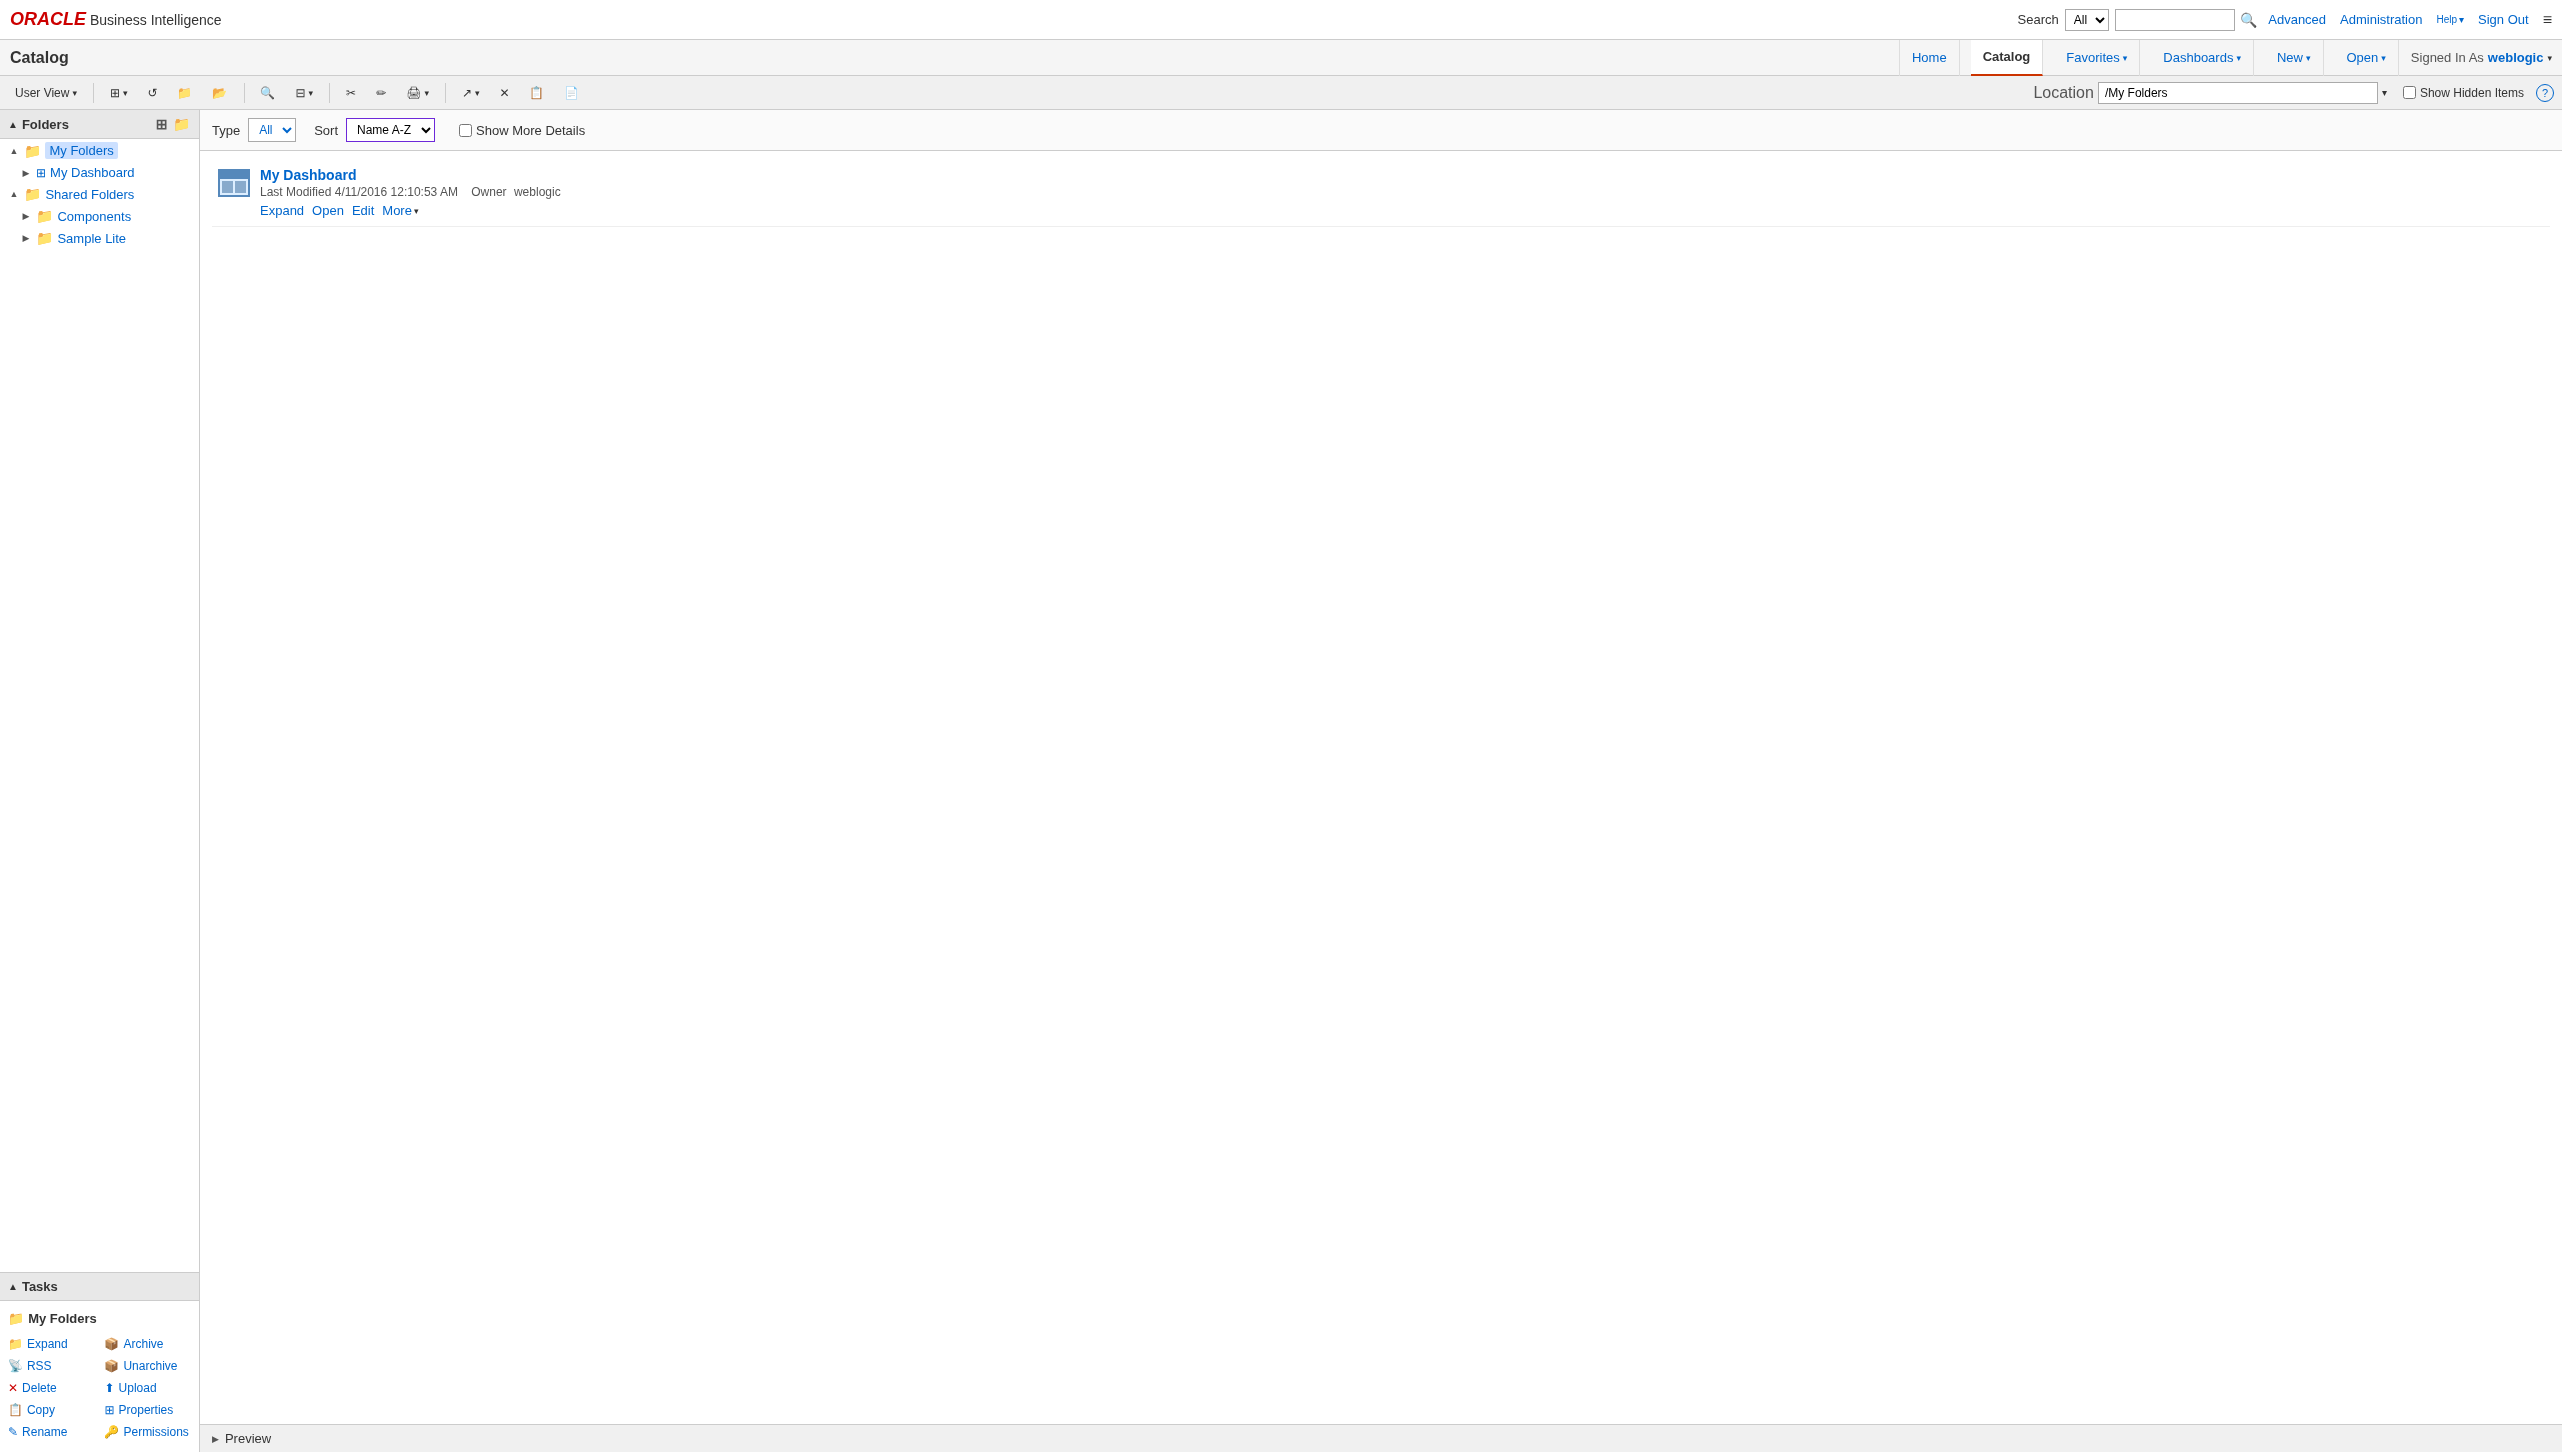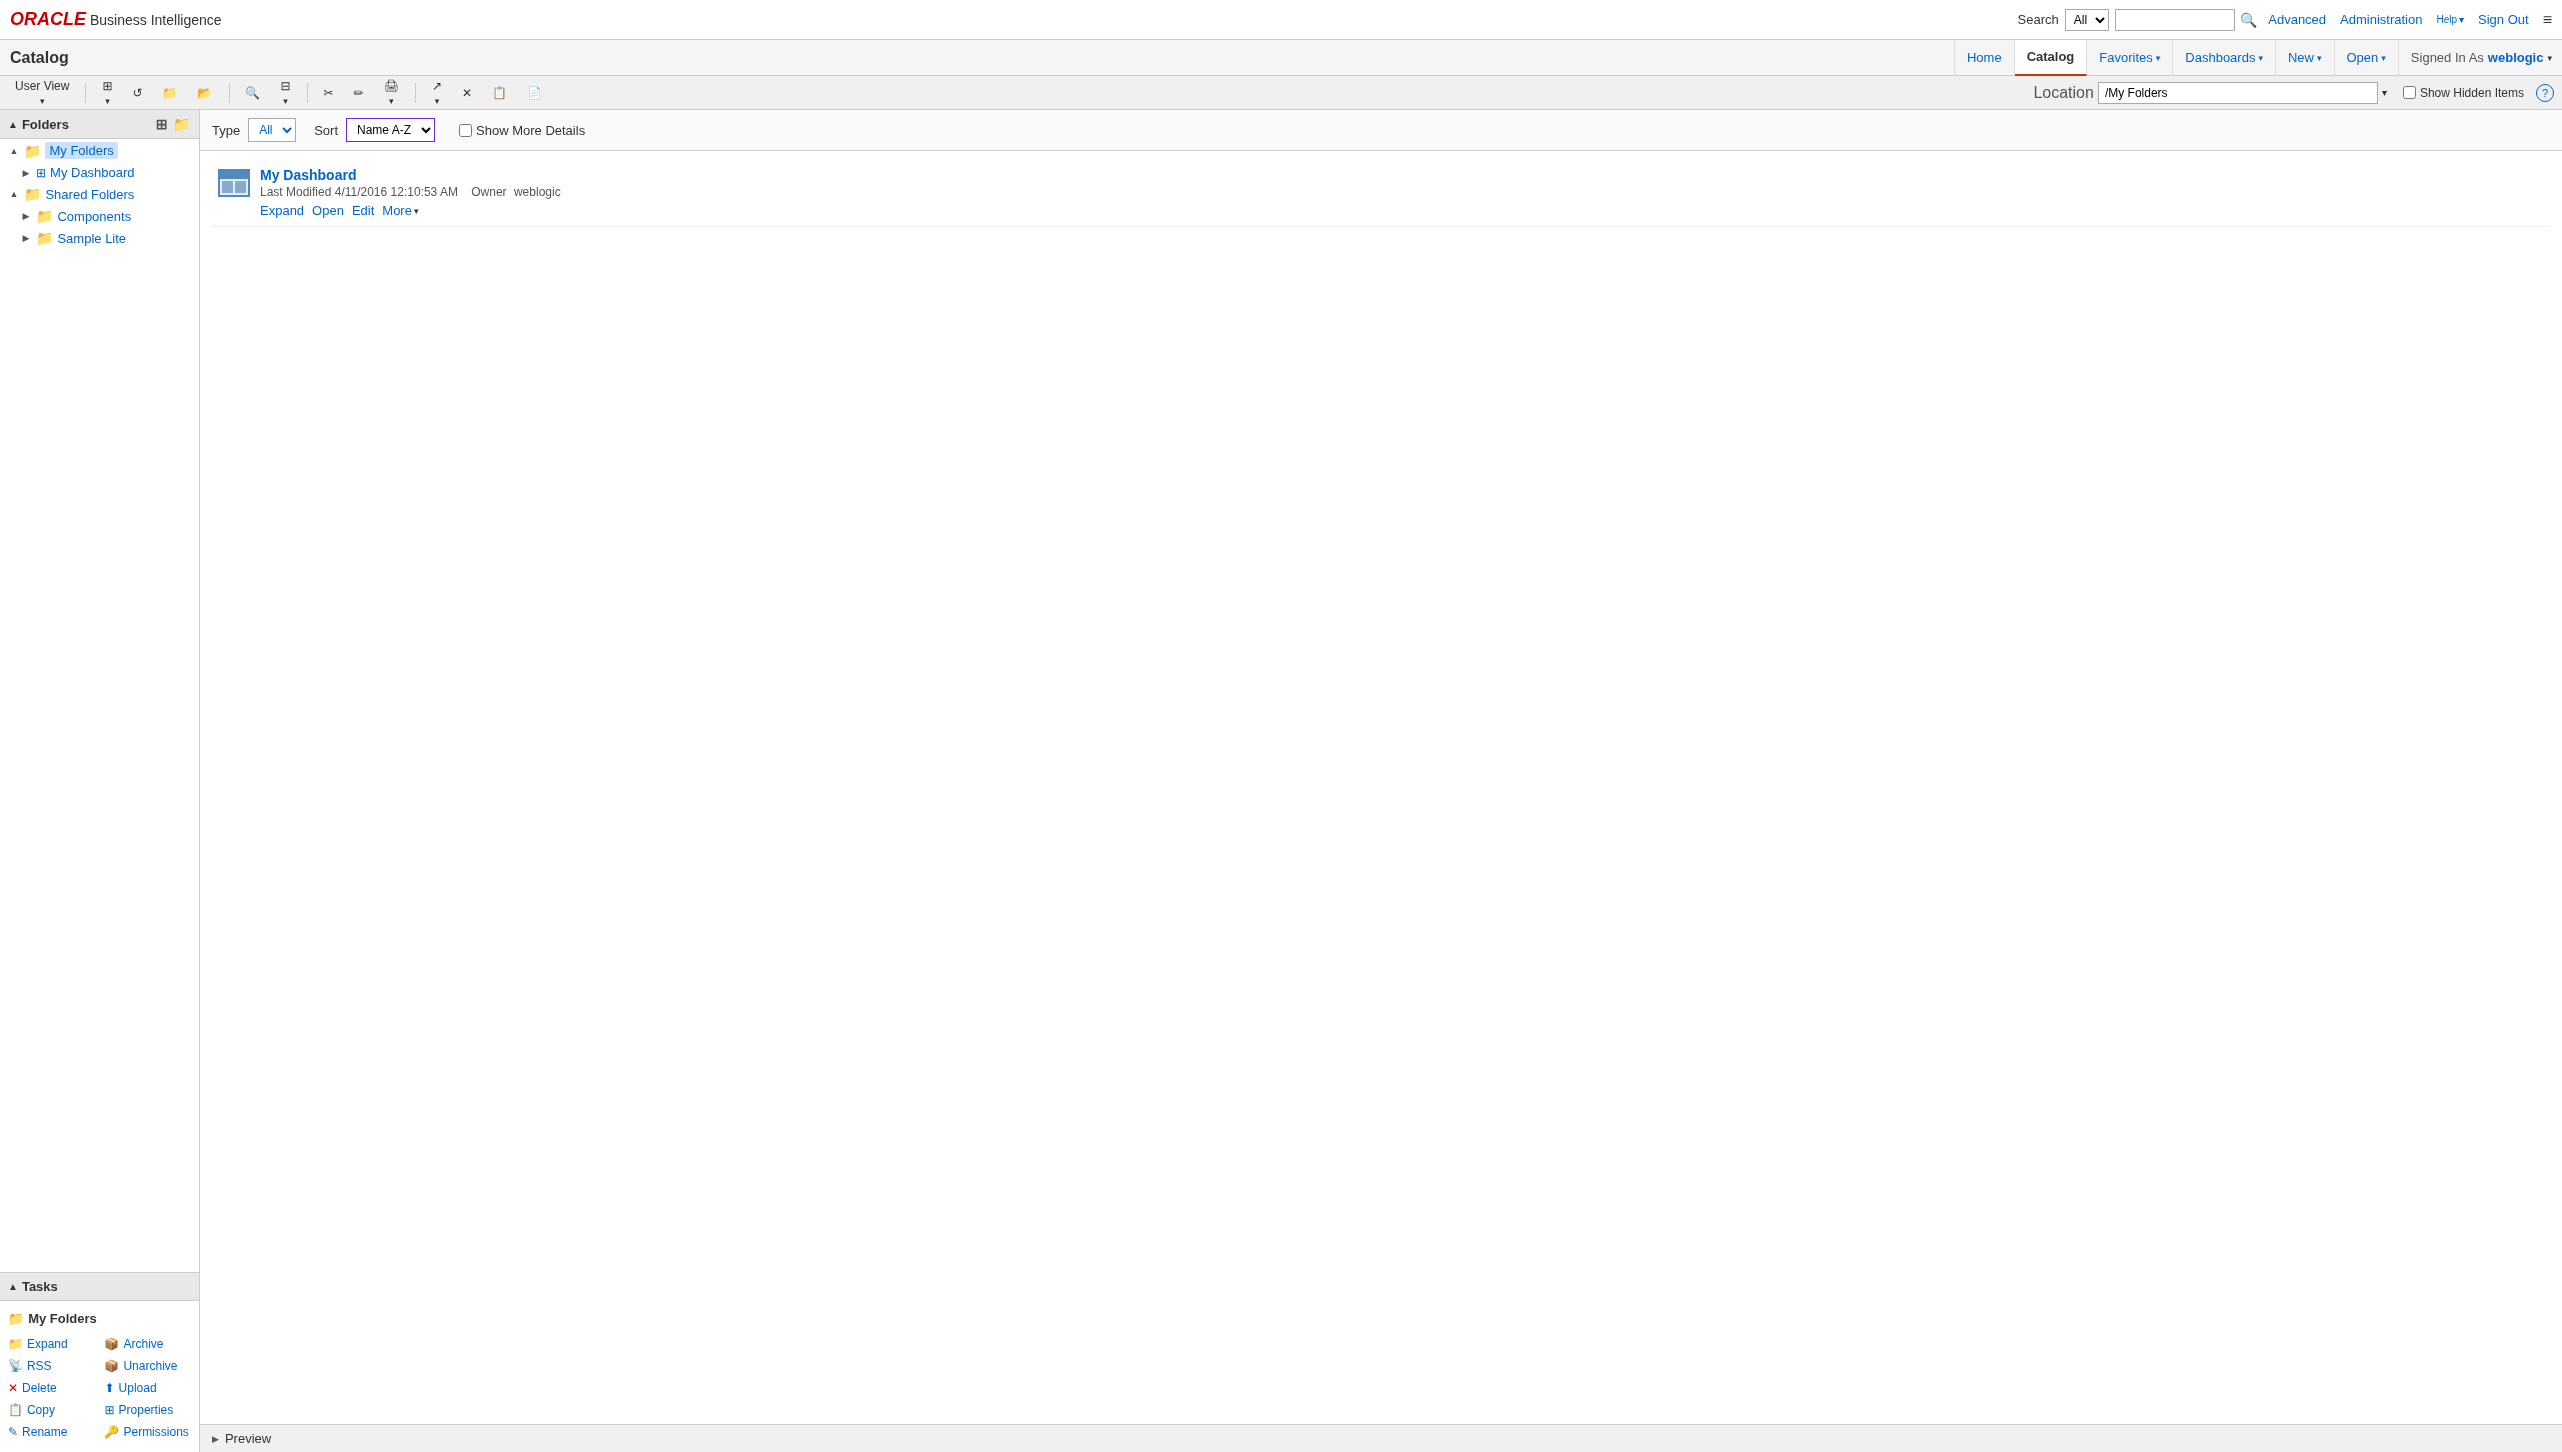--- a/index.html
+++ b/index.html
@@ -84,21 +84,21 @@
     }
     #page-title-area {
       font-size: 16px;
       font-weight: bold;
       color: #333;
       margin-right: auto;
     }
     #nav-links {
       display: flex;
       align-items: center;
-      gap: 0;
+      gap: 11px;
       padding-left: 19px;
     }
     .nav-link {
       color: #0066cc;
       text-decoration: none;
       font-size: 13px;
       padding: 0 12px;
       height: 36px;
       display: flex;
       align-items: center;
@@ -132,29 +132,29 @@
       display: flex;
       align-items: center;
       background: #f0f0f0;
       border-bottom: 1px solid #ccc;
       padding: 4px 8px;
       gap: 6px;
       height: 34px;
     }
     .toolbar-btn {
       display: flex;
+      align-items: center;
       gap: 3px;
       padding: 2px 6px;
       font-size: 12px;
       color: #333;
       cursor: pointer;
       border: 1px solid transparent;
       border-radius: 2px;
       background: none;
-      flex-direction: column;
     }
     .toolbar-separator {
       width: 1px;
       height: 20px;
       background: #ccc;
       margin: 0 3px;
     }
     #location-bar {
       margin-left: auto;
       display: flex;

